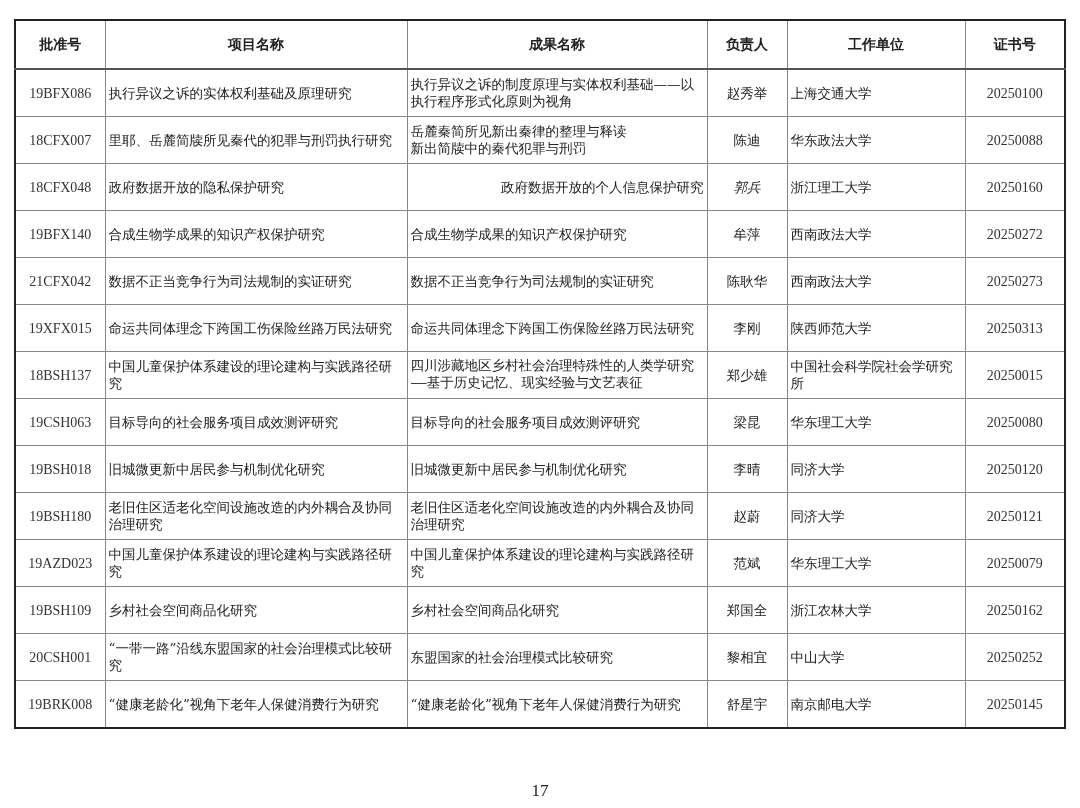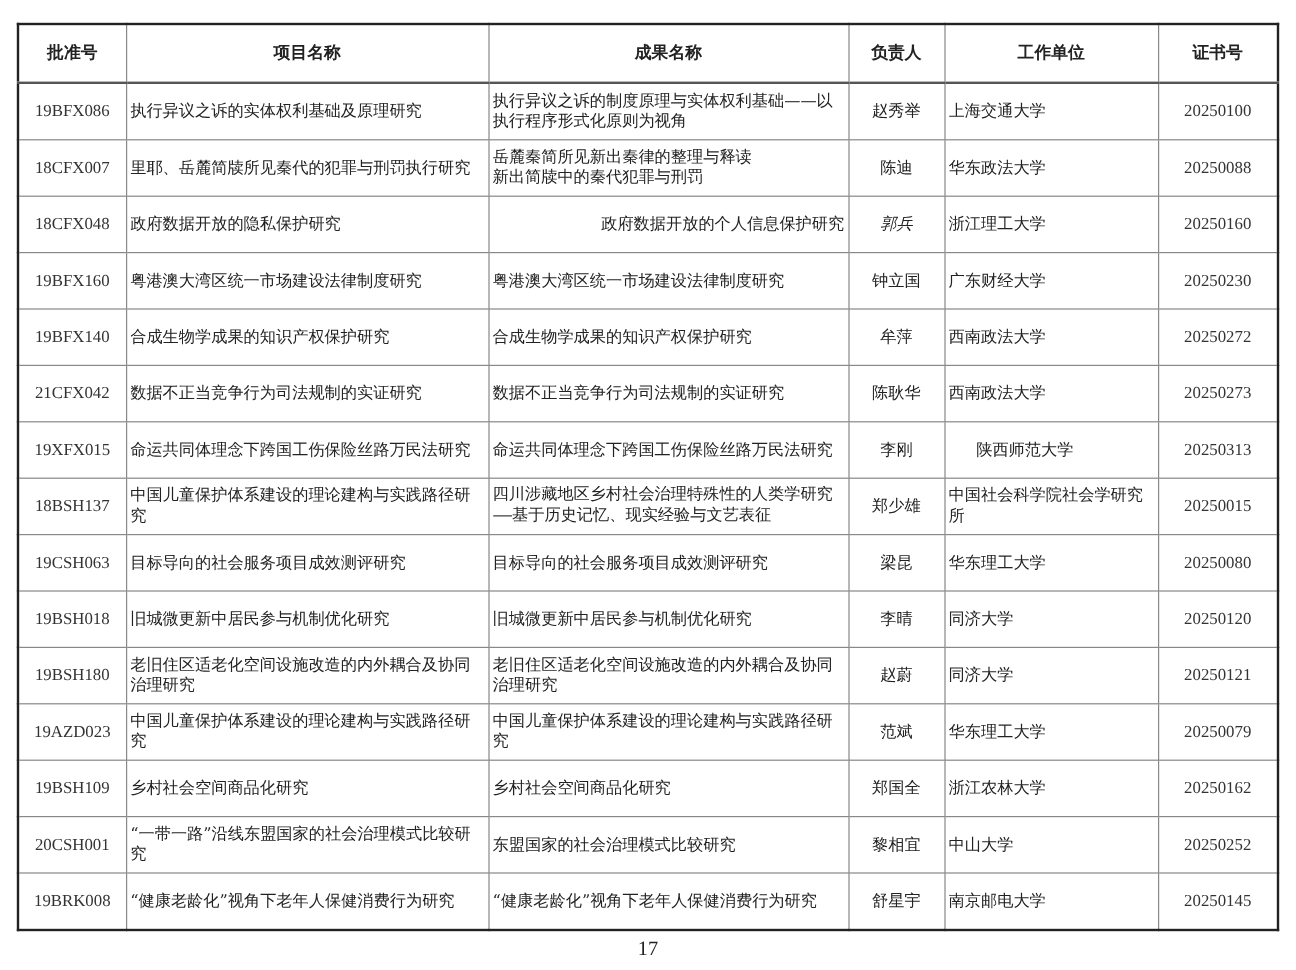--- a/index.html
+++ b/index.html
@@ -101,40 +101,20 @@
           </td>
           <td class="l">
             <span class="clip" style="white-space: pre-line;">浙江理工大学</span>
           </td>
           <td class="c cert">
             <span class="clip" style="white-space: pre-line;">20250160</span>
           </td>
         </tr>
         <tr>
           <td class="c code">
-            <span class="clip" style="white-space: pre-line;">19BFX160</span>
-          </td>
-          <td class="l">
-            <span class="clip" style="white-space: pre-line;">粤港澳大湾区统一市场建设法律制度研究</span>
-          </td>
-          <td class="l">
-            <span class="clip" style="white-space: pre-line;">粤港澳大湾区统一市场建设法律制度研究</span>
-          </td>
-          <td class="c">
-            <span class="clip" style="white-space: pre-line;">钟立国</span>
-          </td>
-          <td class="l">
-            <span class="clip" style="white-space: pre-line;">广东财经大学</span>
-          </td>
-          <td class="c cert">
-            <span class="clip" style="white-space: pre-line;">20250230</span>
-          </td>
-        </tr>
-        <tr>
-          <td class="c code">
             <span class="clip" style="white-space: pre-line;">19BFX140</span>
           </td>
           <td class="l">
             <span class="clip" style="white-space: pre-line;">合成生物学成果的知识产权保护研究</span>
           </td>
           <td class="l">
             <span class="clip" style="white-space: pre-line;">合成生物学成果的知识产权保护研究</span>
           </td>
           <td class="c">
             <span class="clip" style="white-space: pre-line;">牟萍</span>
@@ -173,21 +153,21 @@
           <td class="l">
             <span class="clip" style="white-space: pre-line;">命运共同体理念下跨国工伤保险丝路万民法研究</span>
           </td>
           <td class="l">
             <span class="clip" style="white-space: pre-line;">命运共同体理念下跨国工伤保险丝路万民法研究</span>
           </td>
           <td class="c">
             <span class="clip" style="white-space: pre-line;">李刚</span>
           </td>
           <td class="l">
-            <span class="clip" style="white-space: pre-line; margin-left: 23px;">陕西师范大学</span>
+            <span class="clip" style="white-space: pre-line;">陕西师范大学</span>
           </td>
           <td class="c cert">
             <span class="clip" style="white-space: pre-line;">20250313</span>
           </td>
         </tr>
         <tr>
           <td class="c code">
             <span class="clip" style="white-space: pre-line;">18BSH137</span>
           </td>
           <td class="l">

